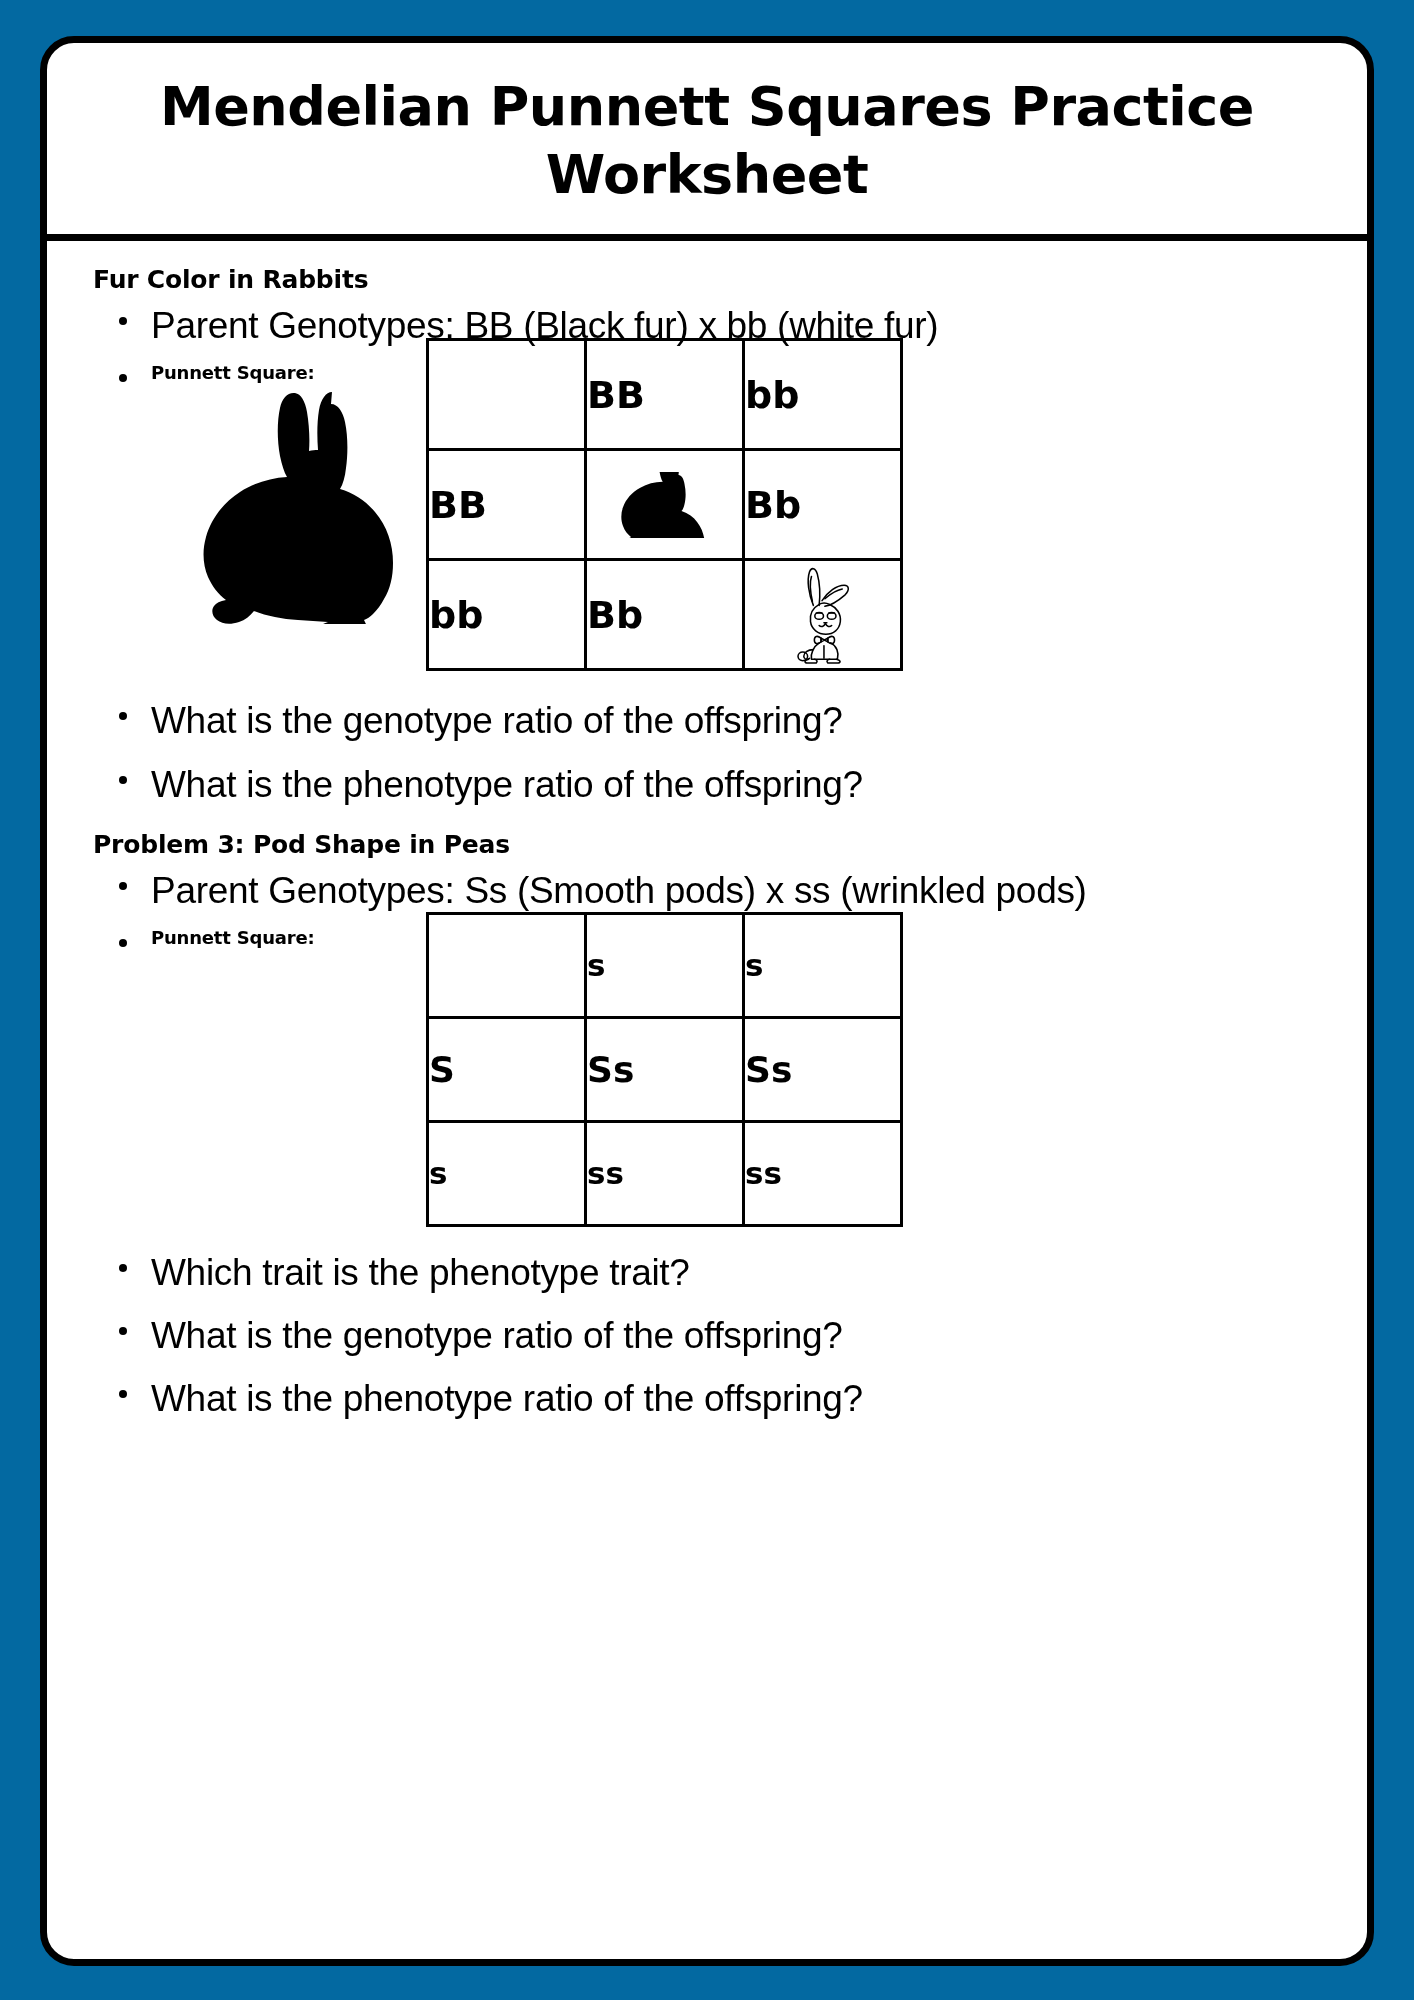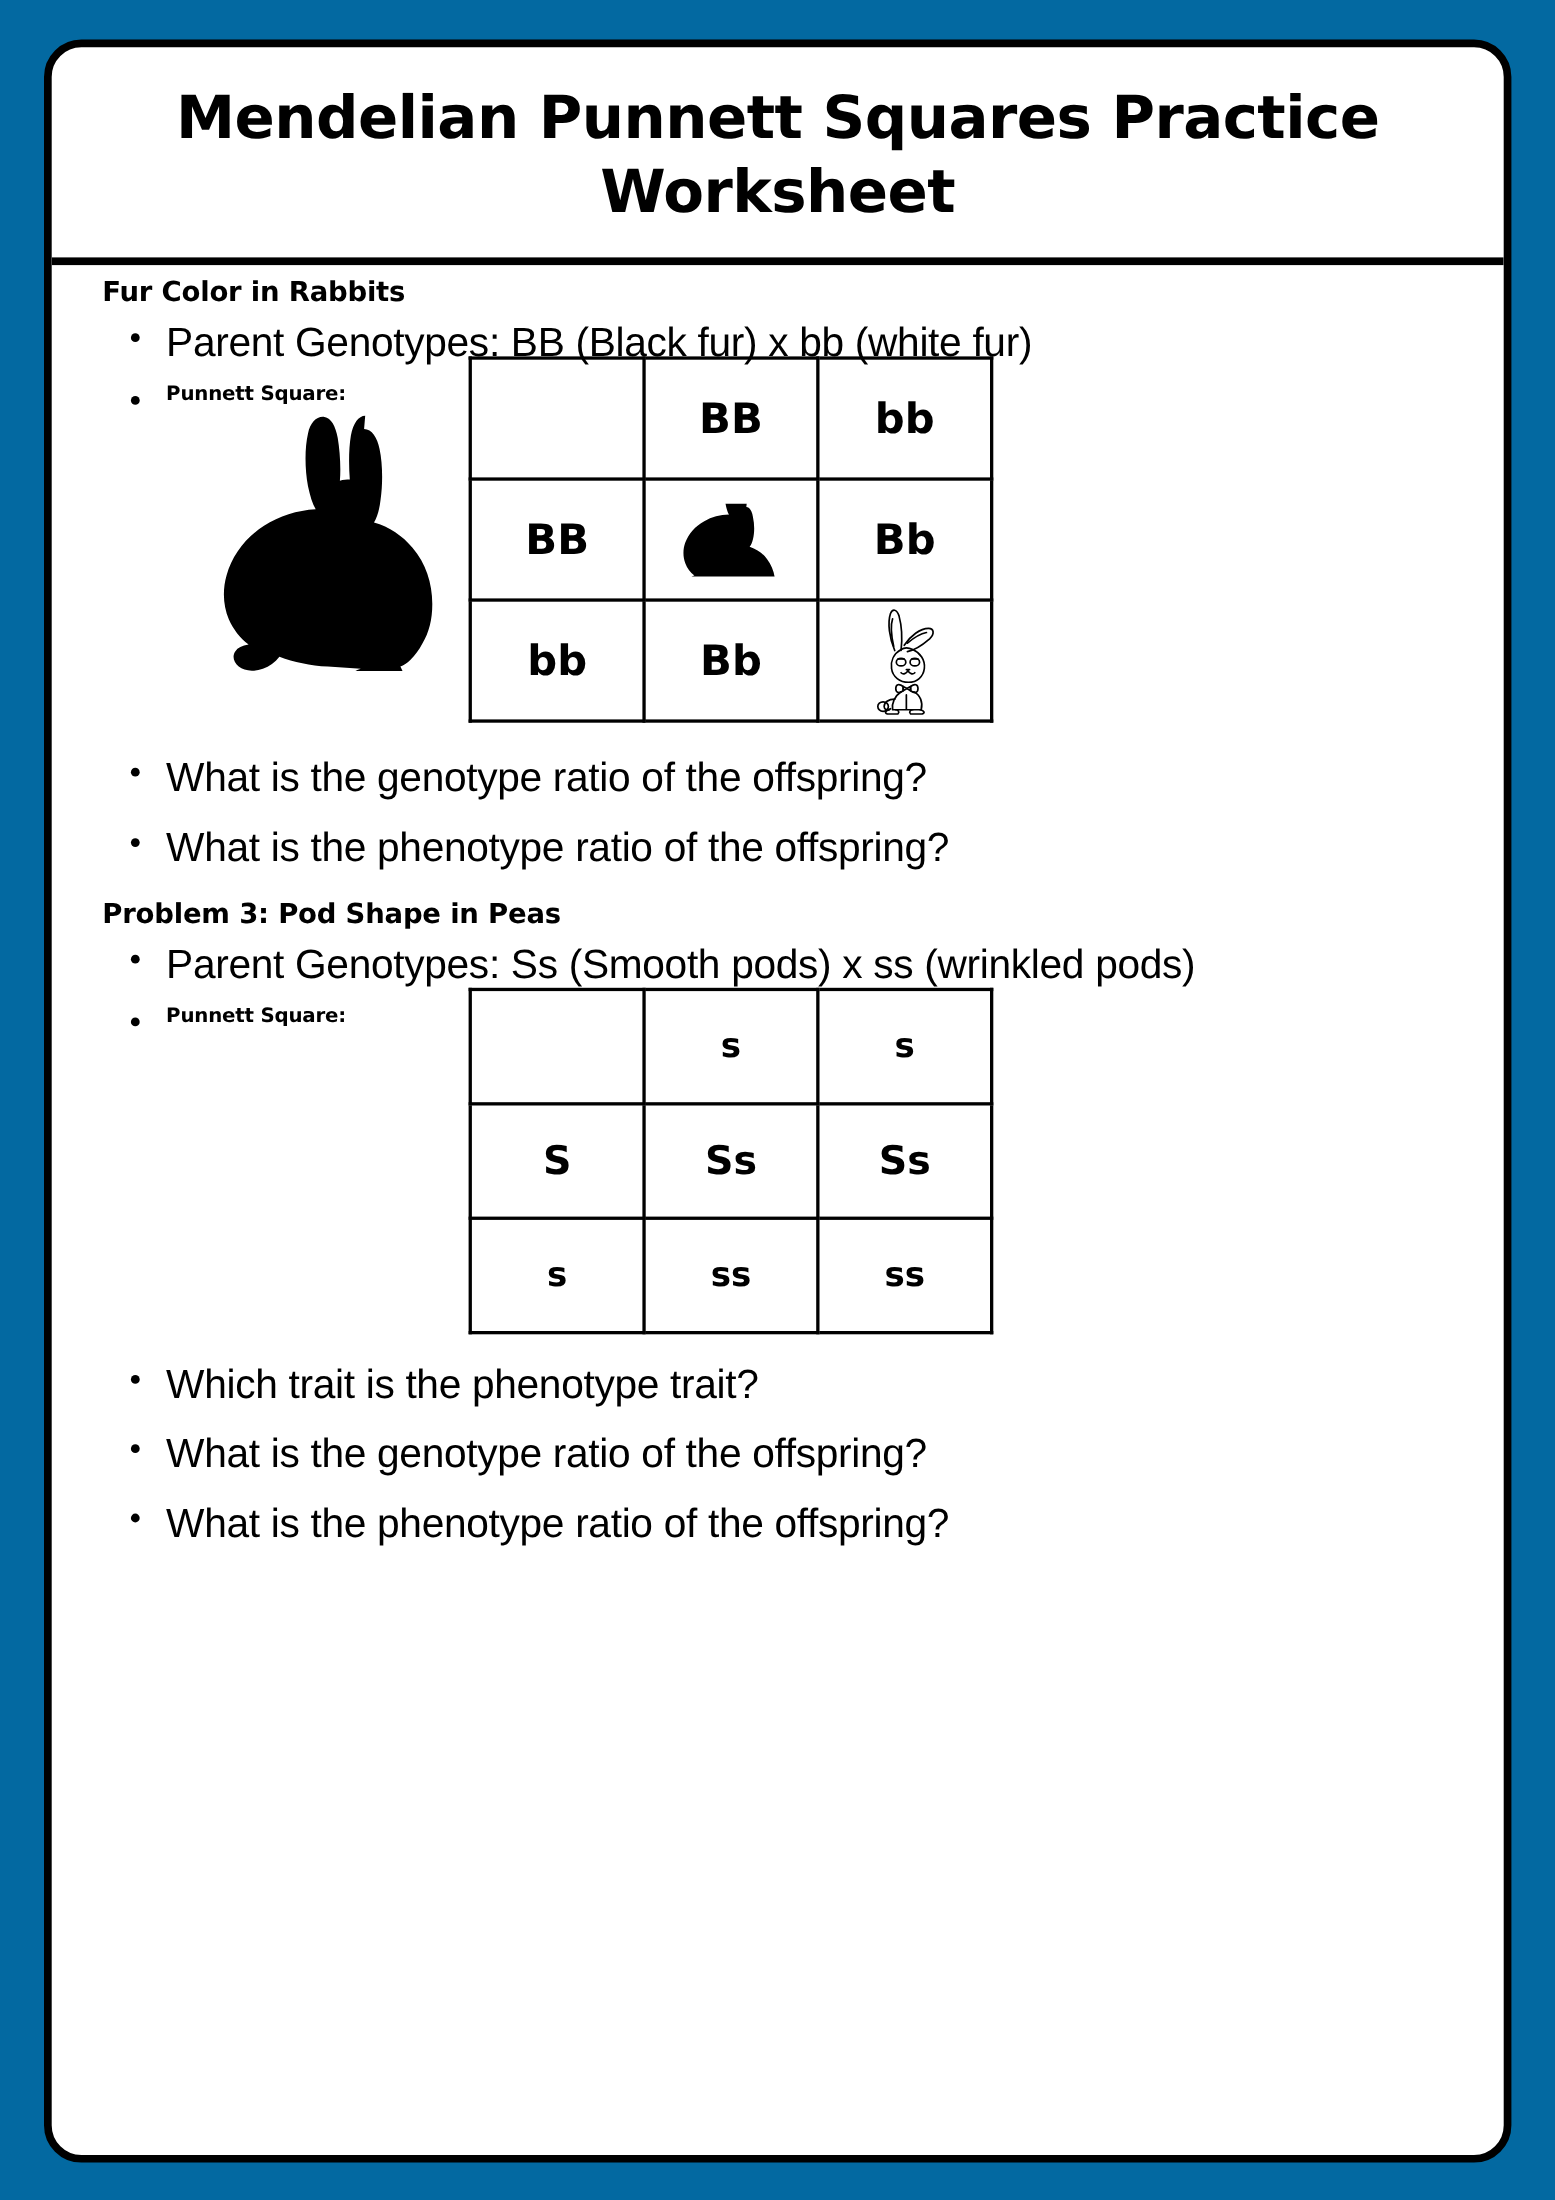--- a/index.html
+++ b/index.html
@@ -49,21 +49,21 @@
     font-size: 54px;
     line-height: 1.25;
     letter-spacing: -0.5px;
     margin: 0;
     color: #000000;
   }
 
   
   .content {
     flex: 1 1 auto;
-    padding: 10px 44px 10px 44px;
+    padding: 24px 44px 10px 44px;
     position: relative;
   }
 
   .section-heading {
     font-family: "DejaVu Sans", sans-serif;
     font-weight: 700;
     font-size: 25px;
     letter-spacing: -0.2px;
     margin: 0 0 8px 0;
     padding-left: 2px;
@@ -120,21 +120,20 @@
   .punnett-table {
     margin-left: 335px;
     width: 475px;
     border-collapse: collapse;
     table-layout: fixed;
   }
   .punnett-table td {
     border: 3px solid #000000;
     height: 110px;
     width: 158px;
-    text-align: center;
     vertical-align: middle;
     font-family: "DejaVu Sans", sans-serif;
     font-weight: 700;
     font-size: 38px;
     padding: 0;
     position: relative;
     margin-top: 40px;
   }
   .punnett-table td.icon-cell { padding: 0; }
 

